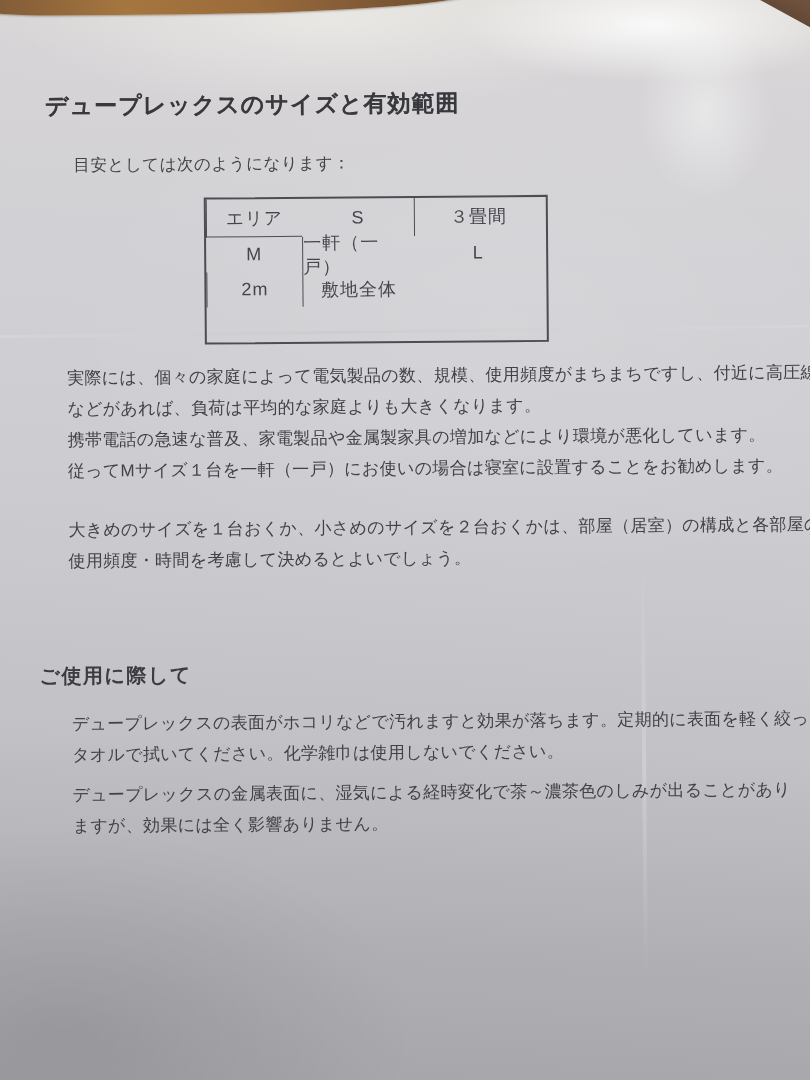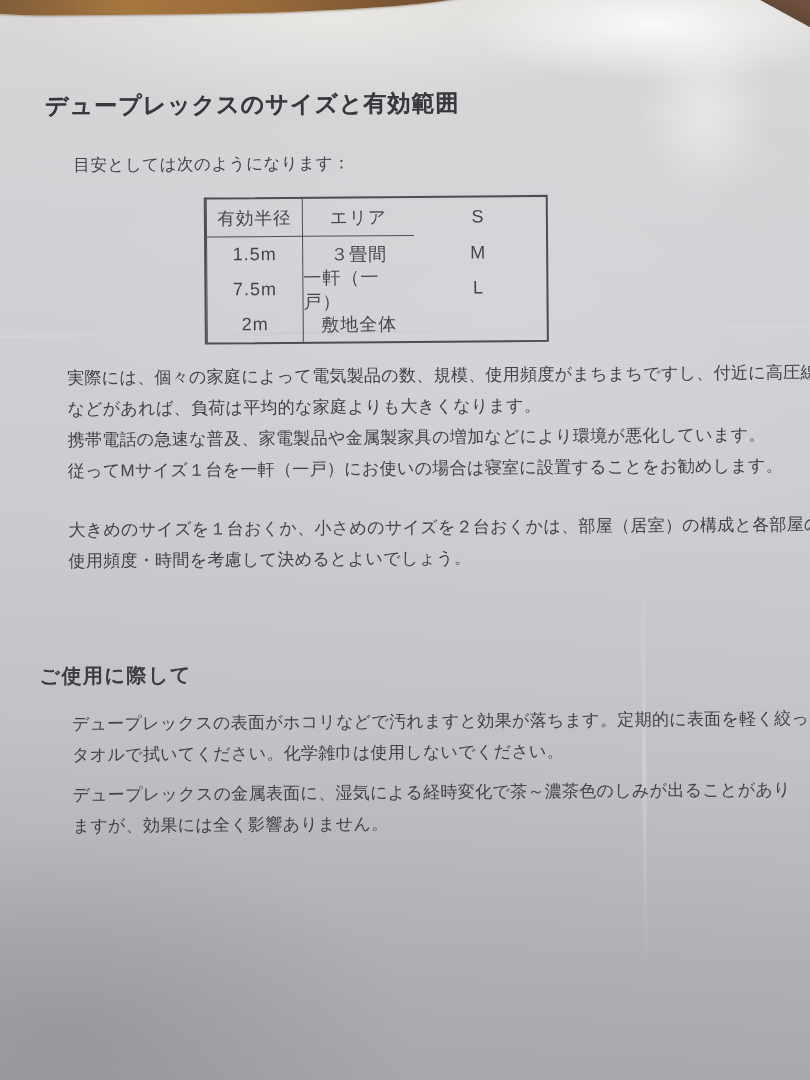--- a/index.html
+++ b/index.html
@@ -85,29 +85,26 @@
   <div class="doc">
 
     <div class="abs crease1"></div>
     <div class="abs crease2"></div>
 
     <div class="abs title">デュープレックスのサイズと有効範囲</div>
 
     <div class="abs intro">目安としては次のようになります：</div>
 
     <div class="abs size-table">
-      <div class="cell head c2">有効半径</div>
       <div class="cell head c3">エリア</div>
 
       <div class="cell c1">S</div>
-      <div class="cell c2">1.5m</div>
       <div class="cell c3">３畳間</div>
 
       <div class="cell c1">M</div>
-      <div class="cell c2">7.5m</div>
       <div class="cell c3">一軒（一戸）</div>
 
       <div class="cell c1">L</div>
       <div class="cell c2">2m</div>
       <div class="cell c3">敷地全体</div>
     </div>
 
     <div class="abs para p-env">
       <div>実際には、個々の家庭によって電気製品の数、規模、使用頻度がまちまちですし、付近に高圧線</div>
       <div>などがあれば、負荷は平均的な家庭よりも大きくなります。</div>

